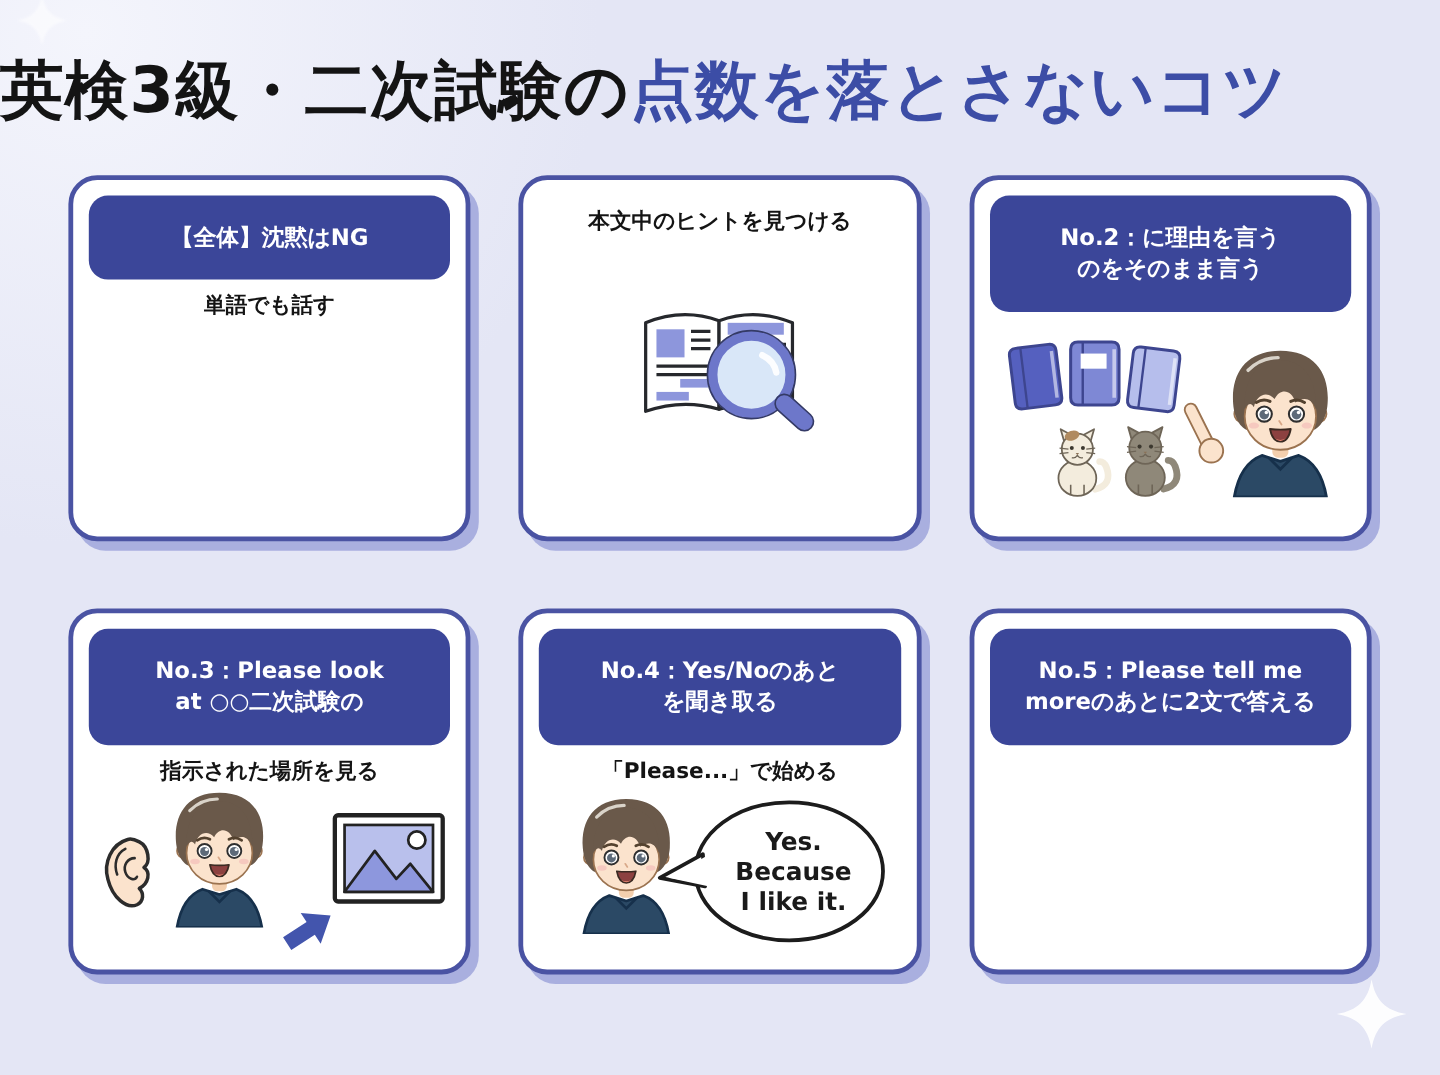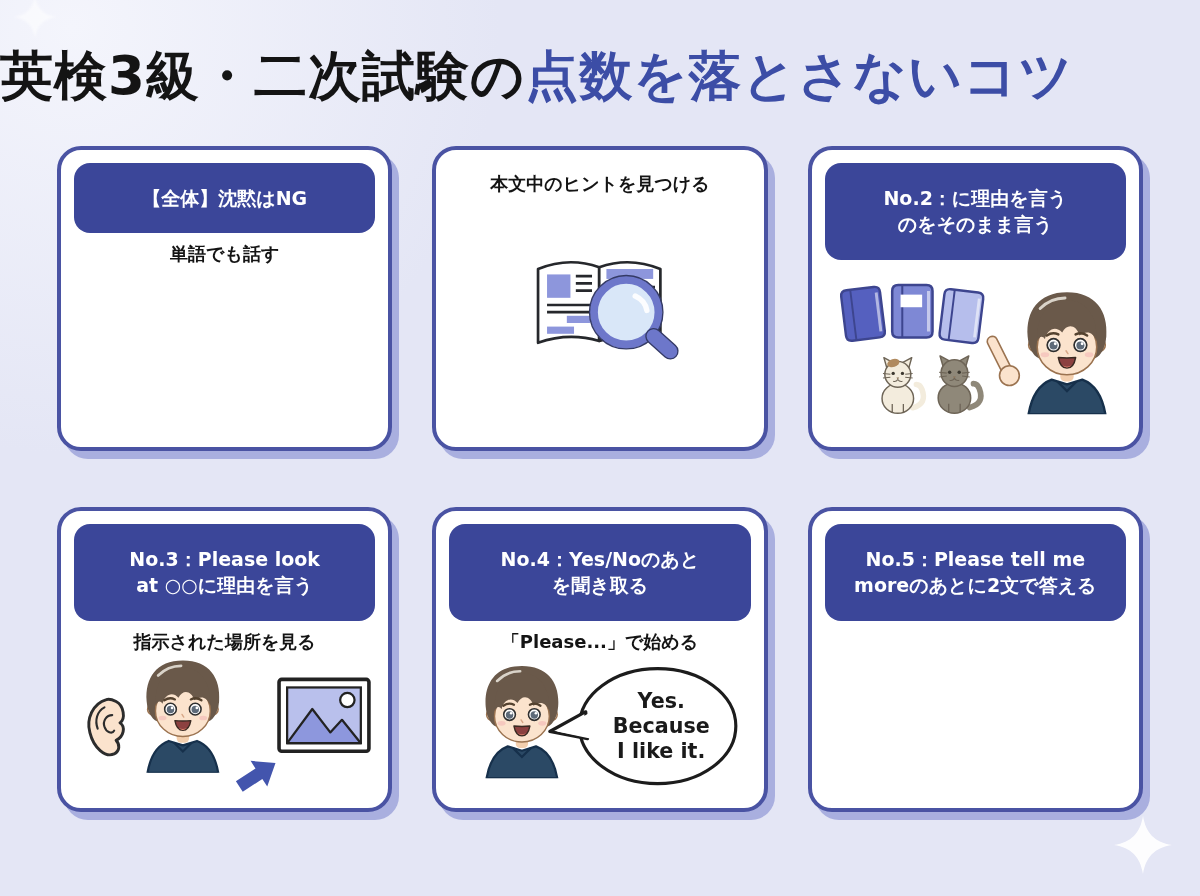--- a/index.html
+++ b/index.html
@@ -221,21 +221,21 @@
             <line x1="202" y1="102" x2="186" y2="70" stroke="#9b7350" stroke-width="13" stroke-linecap="round"></line>
             <line x1="202" y1="102" x2="186" y2="70" stroke="var(--skin)" stroke-width="9.5" stroke-linecap="round"></line>
             <circle cx="205" cy="108" r="11" fill="var(--skin)" stroke="#9b7350" stroke-width="1.8"></circle>
           </g>
         </svg>
       </div>
     </section>
 
     <section class="card">
       <div class="card-header">No.3：Please look
-at ○○に理由を言う</div>
+at ○○二次試験の</div>
       <div class="card-subtitle">指示された場所を見る</div>
       <div class="illus">
         <svg viewBox="0 0 335 160" preserveAspectRatio="xMidYMid meet">
           <g transform="translate(10,42) scale(1.08)">
             <path d="M24 6 C10 10 3 26 7 40 C11 56 23 66 32 62 C38 59 38 52 34 48 C42 44 44 34 38 30 C44 26 42 12 34 8 C30 6 27 5 24 6 Z" fill="var(--skin)" stroke="#2c2c2c" stroke-width="3" stroke-linejoin="round"></path>
             <path d="M22 14 C14 18 12 28 15 36" fill="none" stroke="#2c2c2c" stroke-width="2.2" stroke-linecap="round"></path>
             <path d="M30 22 C24 22 20 28 22 34 C24 40 30 42 32 38" fill="none" stroke="#2c2c2c" stroke-width="2.2" stroke-linecap="round"></path>
           </g>
           <use href="#boy-smile" x="62" y="2" width="118" height="128"></use>
           <g transform="translate(174,130) rotate(-33)" style="paint-order:stroke">

